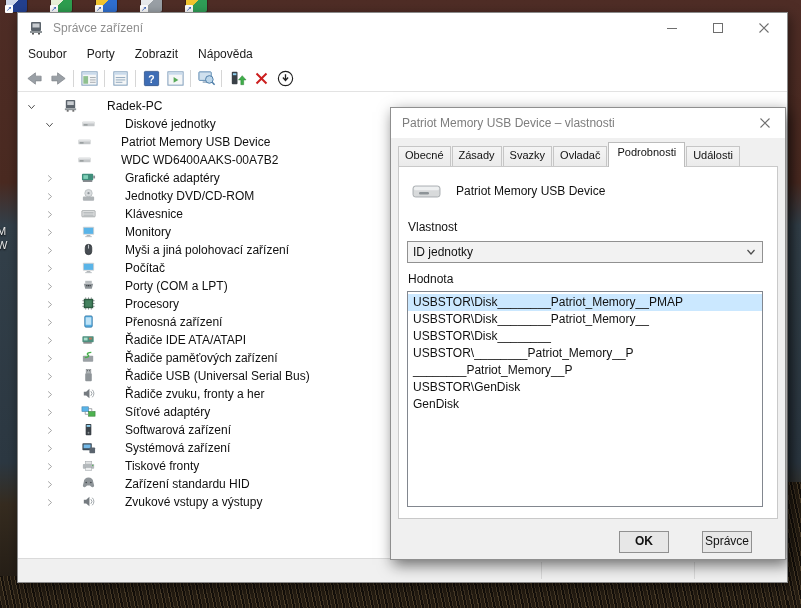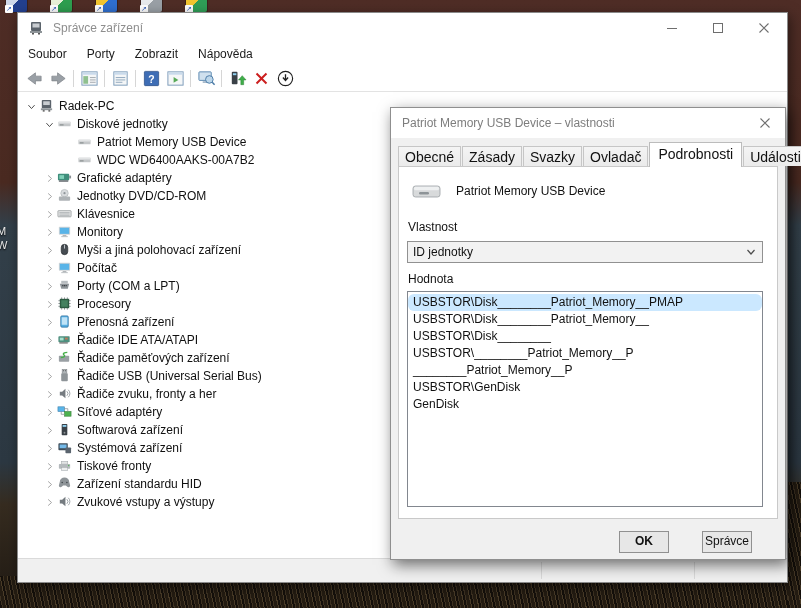--- a/index.html
+++ b/index.html
@@ -25,50 +25,50 @@
   .titlebar .title-text{font-size:12px;color:#8e8e8e;}
   .caption{margin-left:auto;display:flex;height:30px;}
   .cap-btn{width:46px;height:29px;display:flex;align-items:center;justify-content:center;}
   .menubar{height:22px;display:flex;align-items:center;}
   .menu-item{font-size:12px;color:#1a1a1a;padding:0 10px;line-height:22px;}
   .toolbar{height:26px;display:flex;align-items:center;padding-left:4px;border-bottom:1px solid #e3e3e3;}
   .tb-icon{width:24px;height:22px;display:flex;align-items:center;justify-content:center;}
   .tb-icon svg{width:19px;height:19px;}
   .tb-sep{width:1px;height:17px;background:#d6d6d6;margin:0 3px;}
   .tree{position:absolute;left:0;right:0;top:79px;bottom:23px;background:#fff;overflow:hidden;padding-top:5px;}
-  .tree-row{height:18px;display:flex;align-items:center;font-size:12px;color:#101010;white-space:nowrap;}
+  .tree-row{height:18px;display:flex;align-items:center;font-size:12px;color:#101010;white-space:nowrap;gap:24px;}
   .chev{width:16px;height:16px;flex:none;display:flex;align-items:center;justify-content:center;}
   .chev svg{width:11px;height:11px;}
   .ticon{width:16px;height:16px;flex:none;margin-right:4px;}
   .ticon svg{width:15px;height:15px;}
   .statusbar{position:absolute;left:0;right:0;bottom:0;height:23px;background:#f0f0f0;border-top:1px solid #dadada;}
   .sb-div{position:absolute;top:3px;bottom:3px;width:1px;background:#d9d9d9;}
 
   
   .dialog{position:absolute;left:390px;top:107px;width:396px;height:453px;background:#f0f0f0;
     border:1px solid #8f8f8f;box-shadow:3px 5px 14px rgba(0,0,0,.55);box-sizing:border-box;}
   .dlg-title{height:30px;background:#fff;display:flex;align-items:center;padding-left:11px;
     font-size:12px;color:#7d7d7d;}
   .dlg-close{margin-left:auto;width:40px;height:30px;display:flex;align-items:center;justify-content:center;}
   .tabs{position:absolute;left:7px;top:38px;display:flex;align-items:flex-end;height:20px;z-index:2;}
-  .tab{font-size:14px;color:#111;background:linear-gradient(#f4f4f4,#ebebeb);
+  .tab{font-size:11px;color:#111;background:linear-gradient(#f4f4f4,#ebebeb);
     border:1px solid #c6c6c6;border-bottom:none;height:17px;padding:2px 6px 0;margin-right:1px;}
   .tab.active{background:#fff;height:21px;padding:3px 8px 0;position:relative;top:1px;border-color:#bcbcbc;z-index:3;}
   .tabpage{position:absolute;left:7px;top:58px;width:380px;height:353px;background:#fff;
     border:1px solid #c9c9c9;box-sizing:border-box;z-index:1;}
   .dev-icon{position:absolute;left:12px;top:13px;width:32px;height:22px;}
   .dev-name{position:absolute;left:57px;top:17px;font-size:12px;color:#111;}
   .fld-label{position:absolute;left:9px;font-size:12px;color:#111;}
   .combo{position:absolute;left:8px;top:74px;width:356px;height:22px;background:#f2f2f2;
     border:1px solid #919191;box-sizing:border-box;display:flex;align-items:center;
     font-size:12px;color:#111;padding-left:5px;}
   .combo-chev{margin-left:auto;width:22px;height:100%;display:flex;align-items:center;justify-content:center;}
   .listbox{position:absolute;left:8px;top:124px;width:356px;height:216px;background:#fff;
     border:1px solid #82878f;box-sizing:border-box;padding-top:2px;overflow:hidden;}
-  .lb-item{height:17px;line-height:17px;font-size:12px;color:#111;padding-left:5px;white-space:pre;border-radius:6px;}
+  .lb-item{height:17px;line-height:17px;font-size:12px;color:#111;padding-left:5px;white-space:pre;}
   .dlg-btn{position:absolute;top:423px;width:50px;height:22px;background:#e7e7e7;border:1px solid #909090;
     box-sizing:border-box;font-size:12px;color:#111;text-align:center;line-height:19px;}
   #btn-ok{left:228px;font-weight:bold;}
   #btn-cancel{left:311px;}
 </style>
 </head>
 <body>
 
 <div class="desktop">
   <div class="fur"></div>

